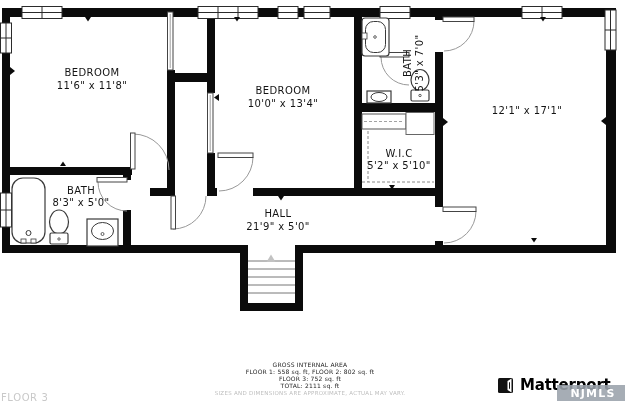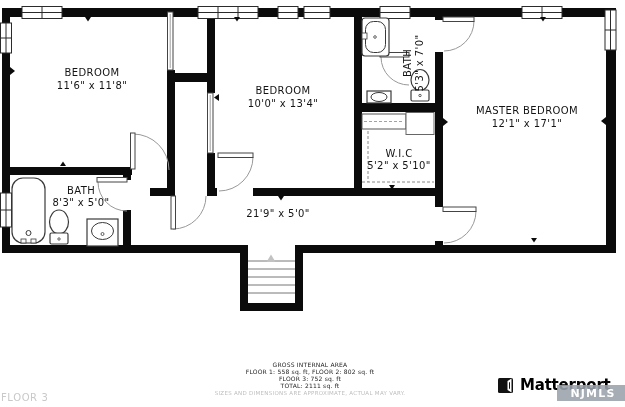--- a/index.html
+++ b/index.html
@@ -229,35 +229,35 @@
     <div class="rname">BEDROOM</div>
     <div class="rdims">10'0" x 13'4"</div>
   </div>
 
   <div class="room-label small rot" style="left:374px;top:51px;width:80px;">
     <div class="rname">BATH</div>
     <div class="rdims">5'3" x 7'0"</div>
   </div>
 
   <div class="room-label" style="left:447px;top:104px;width:160px;">
-    <div class="rname">MASTER BEDROOM</div>
     <div class="rdims">12'1" x 17'1"</div>
   </div>
 
   <div class="room-label small" style="left:21px;top:185px;width:120px;">
     <div class="rname">BATH</div>
     <div class="rdims">8'3" x 5'0"</div>
   </div>
 
   <div class="room-label small" style="left:339px;top:148px;width:120px;">
     <div class="rname">W.I.C</div>
     <div class="rdims">5'2" x 5'10"</div>
   </div>
 
   <div class="room-label" style="left:218px;top:207px;width:120px;">
+    <div class="rname">HALL</div>
     <div class="rdims">21'9" x 5'0"</div>
   </div>
 
   <div class="area-block">
     <div>GROSS INTERNAL AREA</div>
     <div>FLOOR 1: 558 sq. ft, FLOOR 2: 802 sq. ft</div>
     <div>FLOOR 3: 752 sq. ft</div>
     <div>TOTAL: 2111 sq. ft</div>
     <div class="disclaimer">SIZES AND DIMENSIONS ARE APPROXIMATE, ACTUAL MAY VARY.</div>
   </div>

